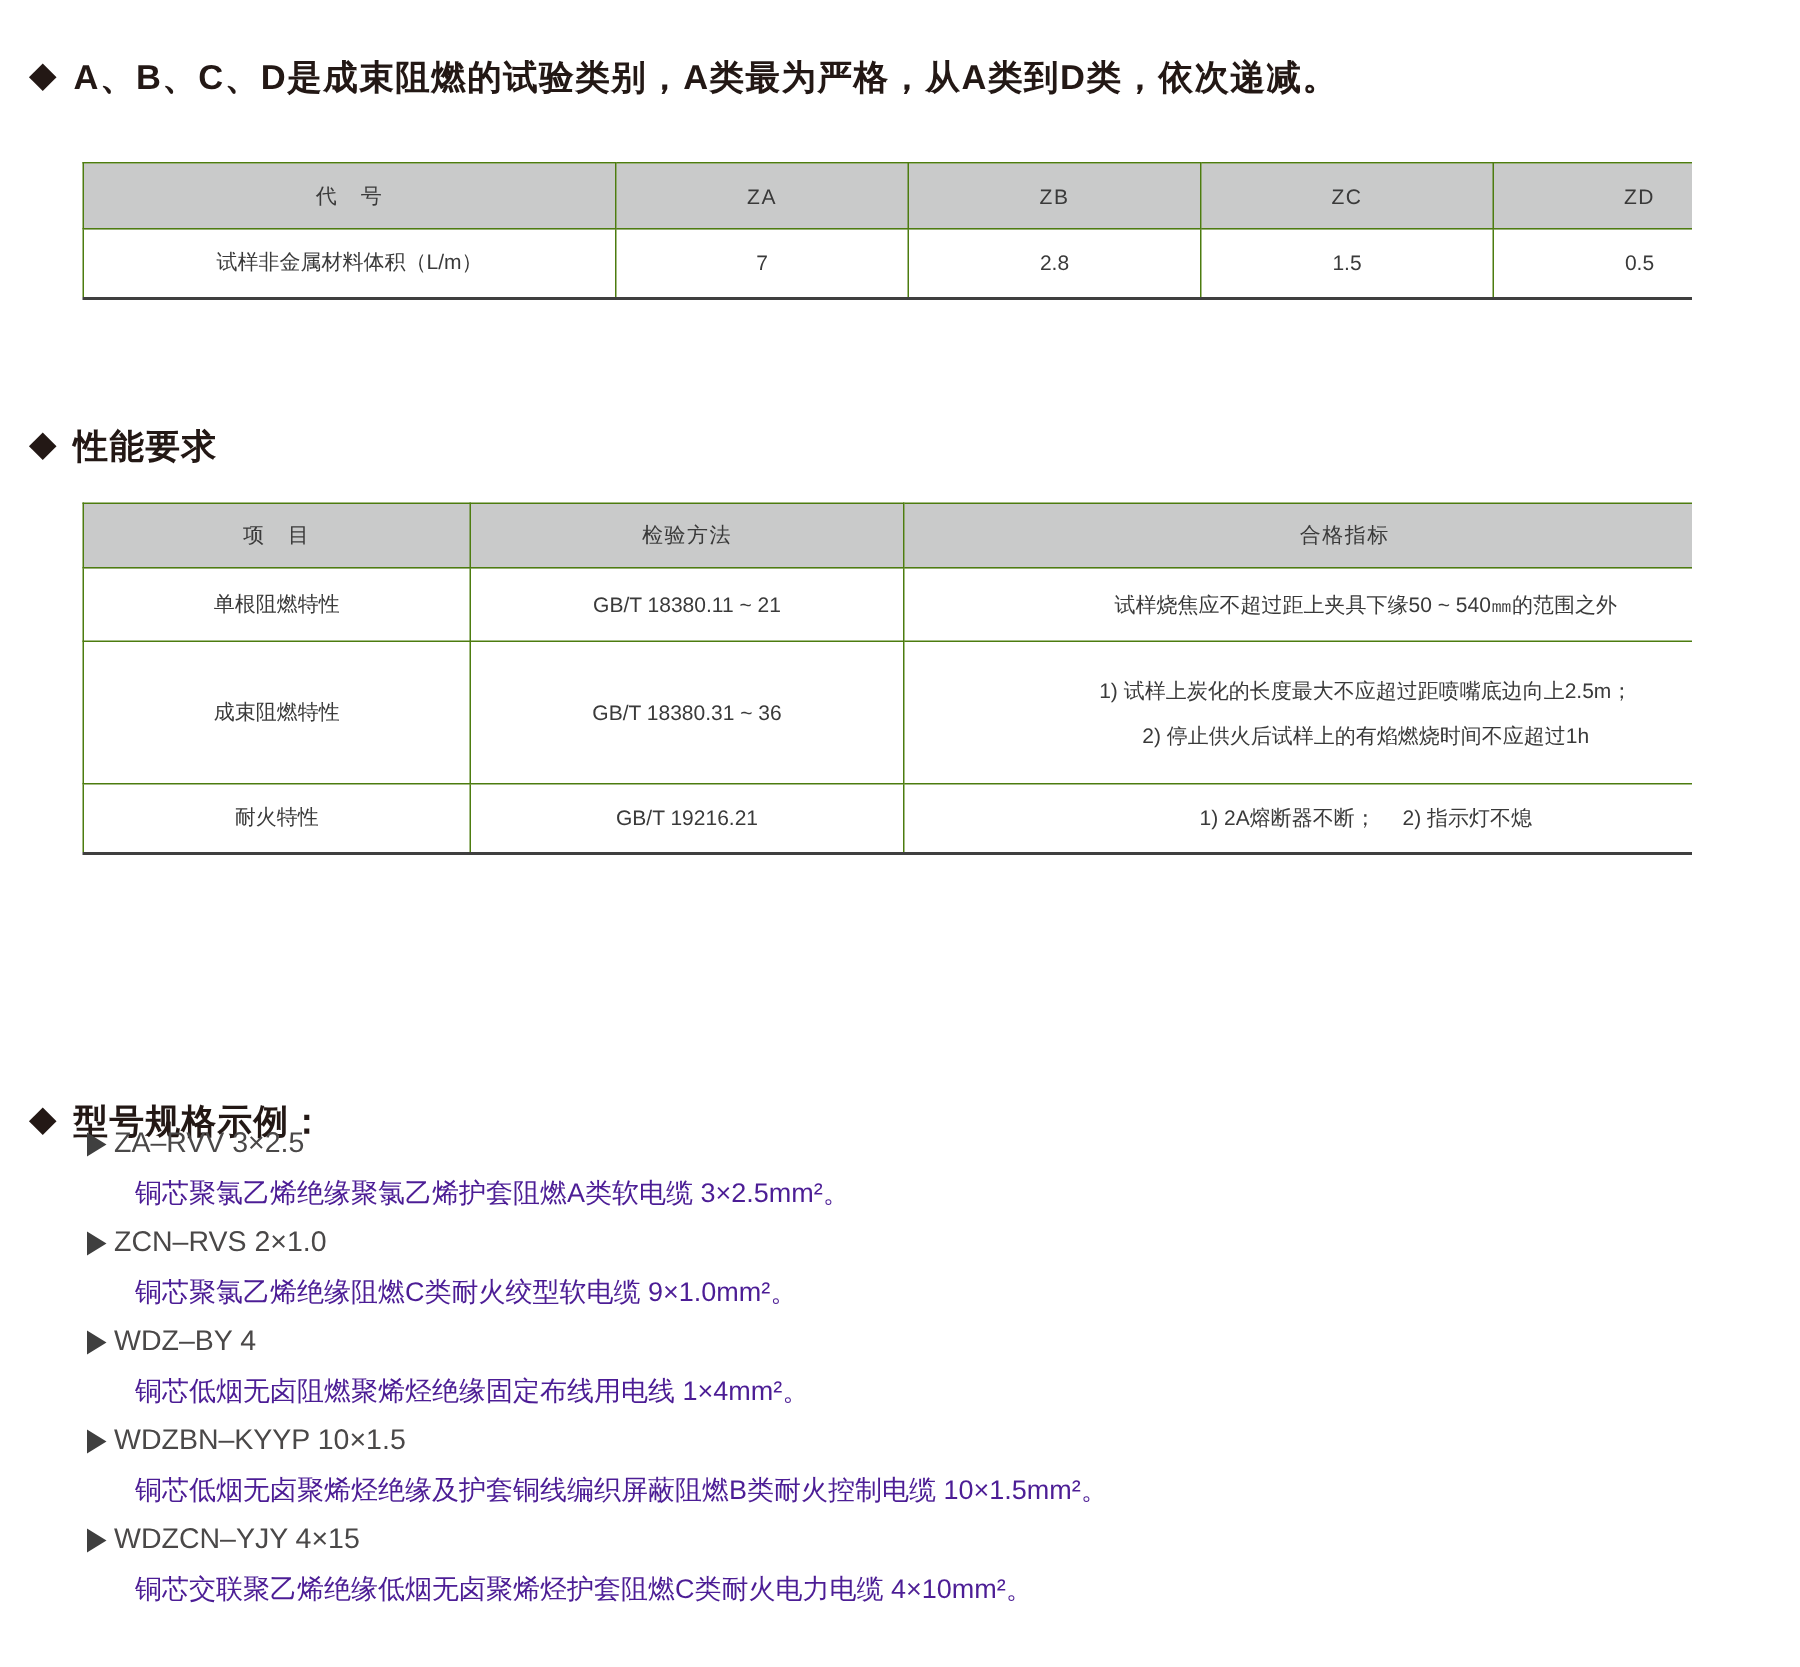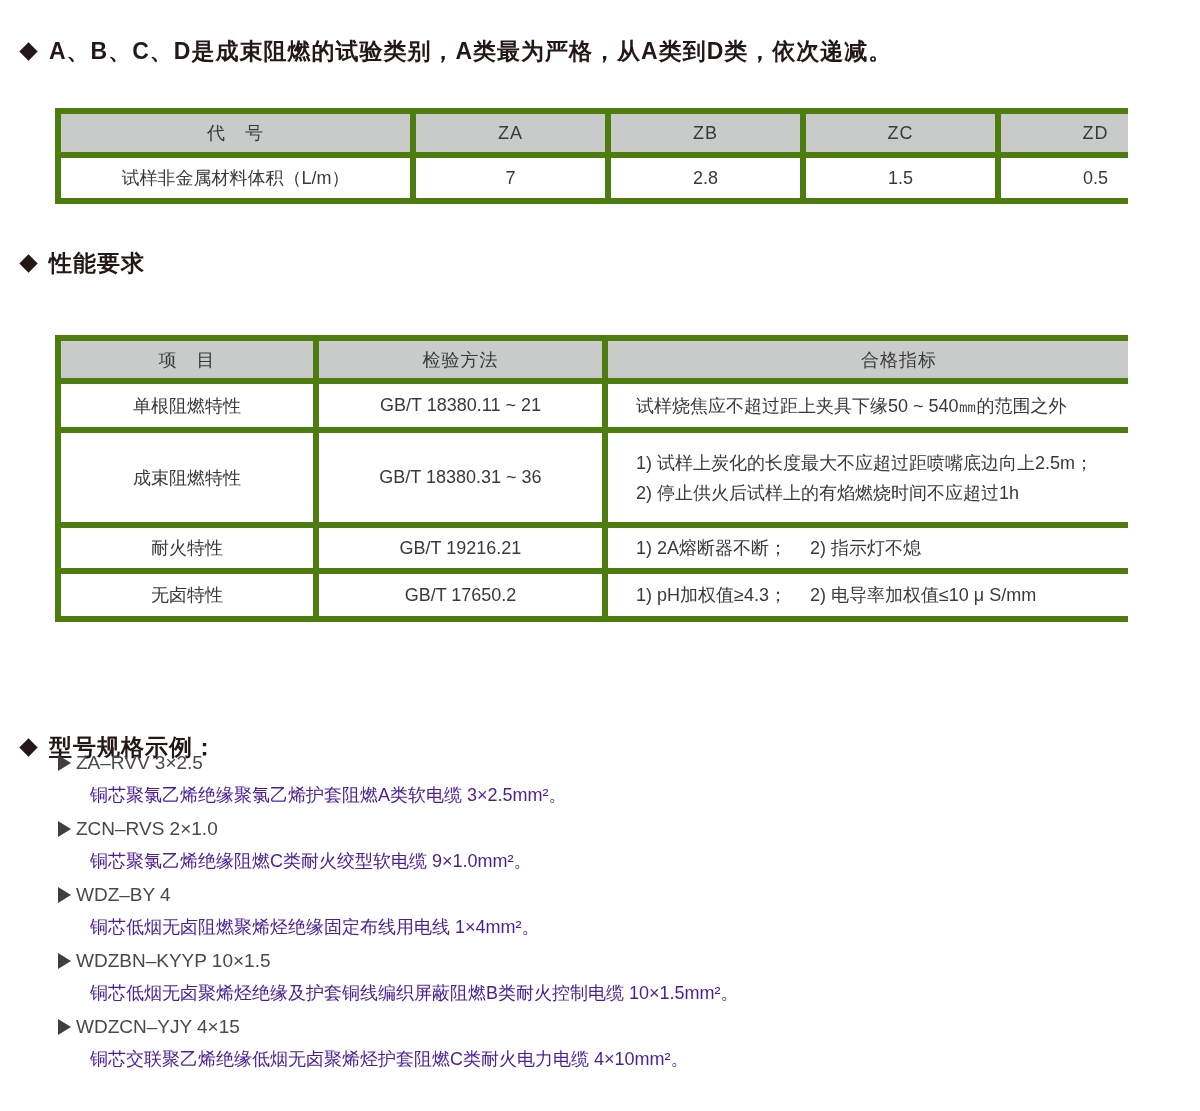--- a/index.html
+++ b/index.html
@@ -7,39 +7,39 @@
     position:relative;width:1128px;height:1111px;background:#ffffff;overflow:hidden;
     font-family:"Liberation Sans","DejaVu Sans",sans-serif;color:#3a3a3a;
   }
   
   .heading{
     position:absolute;left:22px;display:flex;align-items:center;gap:14px;
     font-size:23px;font-weight:bold;color:#231815;letter-spacing:1px;white-space:nowrap;
   }
   .diamond{width:13px;height:13px;background:#231815;transform:rotate(45deg);flex:0 0 auto;}
   #heading-intro{top:36px;}
-  #heading-perf{top:248px;text-align:center;}
+  #heading-perf{top:282px;text-align:center;}
   #heading-examples{top:684px;margin-top:48px;}
 
   
   table{border-collapse:collapse;position:absolute;left:55px;width:1135px;table-layout:fixed;
         border:1px solid #3f3f3f;border-bottom:2px solid #3f3f3f;}
-  th,td{border:6px solid #4d7c0f;text-align:center;vertical-align:middle;
-        font-size:18px;color:#3a3a3a;font-weight:normal;padding:0;margin-left:48px;}
+  th,td{border:1px solid #4d7c0f;text-align:center;vertical-align:middle;
+        font-size:14px;color:#3a3a3a;font-weight:normal;padding:0;margin-left:48px;}
   th{background:#c9caca;letter-spacing:1px;}
   #code-table{top:108px;}
   #code-table tr.hdr{height:44px;}
   #code-table tr.dat{height:46px;}
   #perf-table{top:335px;}
   #perf-table tr.hdr{height:43px;}
   #perf-table tr.r0{height:49px;}
   #perf-table tr.r1{height:95px;}
   #perf-table tr.r2{height:46px;}
   #perf-table tr.r3{height:48px;}
-  .criteria-cell{text-align:left;padding-left:28px;}
+  .criteria-cell{text-align:center;padding-left:28px;}
   .criteria-line{line-height:30px;}
 
   
   #examples-list{position:absolute;left:58px;top:746px;width:1100px;}
   .model-line{display:flex;align-items:center;gap:5px;height:33px;
               font-size:19px;color:#4a4848;}
   .triangle{width:0;height:0;border-left:13px solid #3f3f3f;
             border-top:8px solid transparent;border-bottom:8px solid transparent;flex:0 0 auto;}
   .desc-line{margin-left:32px;height:33px;line-height:33px;font-size:18px;color:#4c1d95;}
 </style>
@@ -111,27 +111,20 @@
         <div class="criteria-line">2) 停止供火后试样上的有焰燃烧时间不应超过1h</div>
       </td>
     </tr>
     <tr class="r2">
       <td>耐火特性</td>
       <td>GB/T 19216.21</td>
       <td class="criteria-cell">
         <div class="criteria-line">1) 2A熔断器不断；　 2) 指示灯不熄</div>
       </td>
     </tr>
-    <tr class="r3">
-      <td>无卤特性</td>
-      <td>GB/T 17650.2</td>
-      <td class="criteria-cell">
-        <div class="criteria-line">1) pH加权值≥4.3；　 2) 电导率加权值≤10 μ S/mm</div>
-      </td>
-    </tr>
   </tbody>
     </table>
 
   <div class="heading" id="heading-examples">
     <span class="diamond"></span>
     <span>型号规格示例：</span>
   </div>
 
   <div id="examples-list">
 

